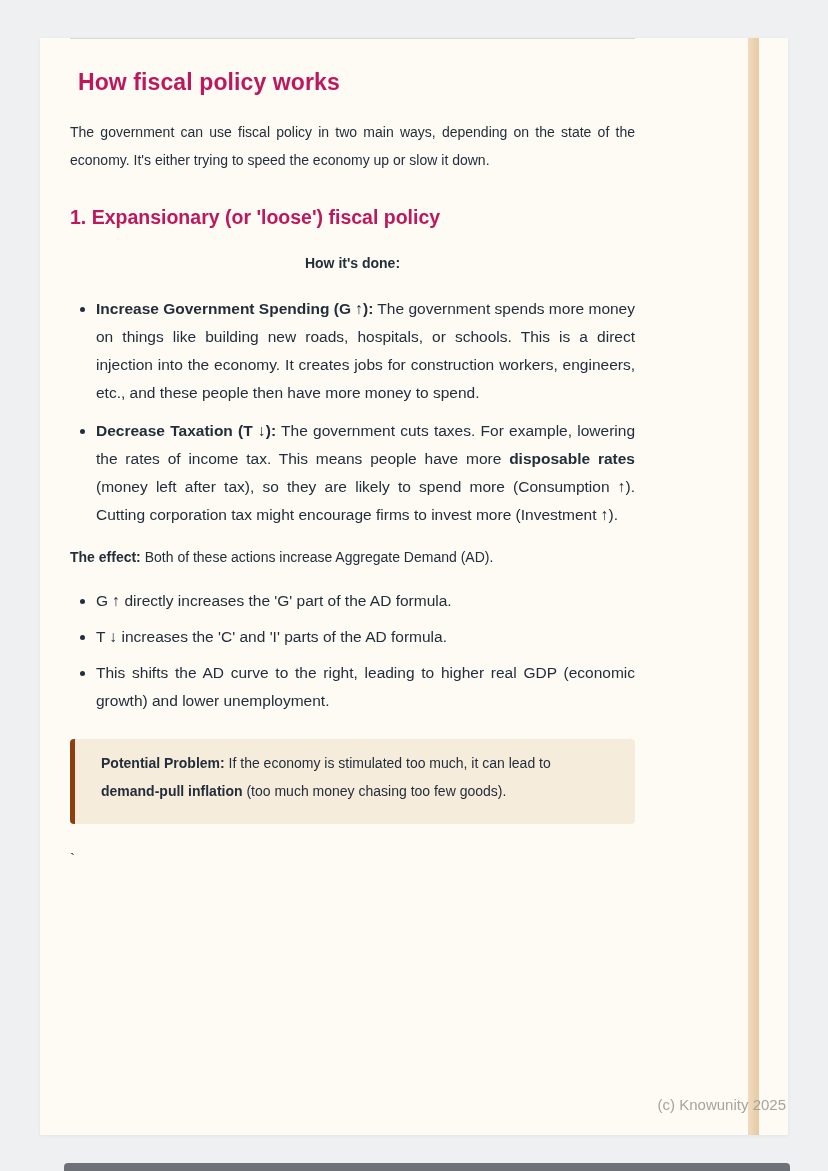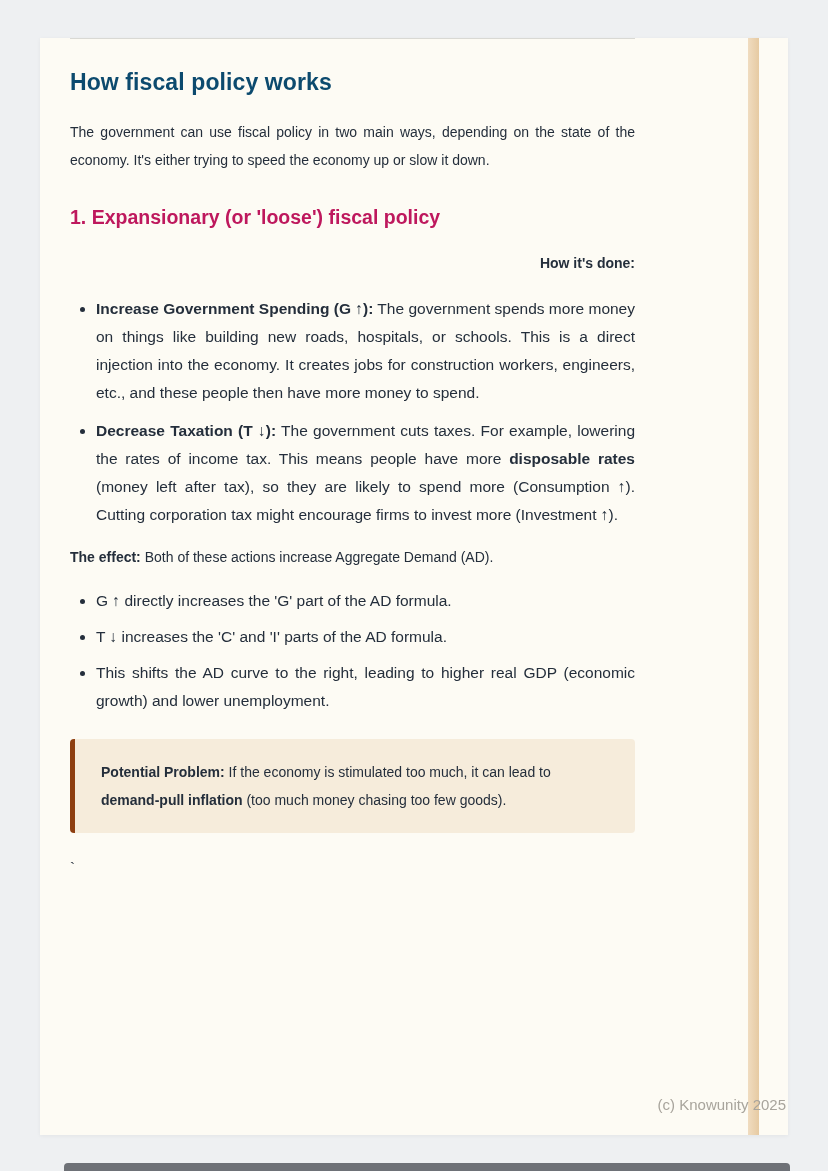--- a/index.html
+++ b/index.html
@@ -26,39 +26,39 @@
   }
   .top-rule {
     border: none;
     border-top: 1px solid #d9d9d4;
     width: 100%;
     margin: 0;
   }
   h1 {
     font-size: 23px;
     font-weight: 700;
-    color: #0c4a6e;
-    margin: 30px 0 22px 0;
+    color: #be185d;
+    margin: 30px 0 22px 8px;
     letter-spacing: 0.1px;
   }
   h2 {
     font-size: 19.5px;
     font-weight: 700;
     color: #be185d;
     margin: 32px 0 20px 0;
   }
   .para {
     font-size: 14px;
     line-height: 28px;
     text-align: justify;
   }
   .bold-line {
     font-weight: 700;
     margin-top: 16px;
-    text-align: right;
+    text-align: center;
   }
   ul {
     margin: 18px 0 14px 0;
     padding-left: 26px;
   }
   ul.tight { margin: 16px 0 14px 0; }
   li {
     font-size: 15.5px;
     line-height: 28px;
     text-align: justify;
@@ -66,21 +66,21 @@
   }
   ul.tight li { margin-bottom: 8px; }
   .seg-b { font-weight: 700; }
   .seg-i { font-style: italic; }
   .callout {
     margin-top: 24px;
     width: 565px;
     background: #f6ecdb;
     border-left: 5px solid #8e3f10;
     border-radius: 4px;
-    padding: 19px 26px 19px 26px;
+    padding: 10px 26px 19px 26px;
   }
   .callout .para { text-align: left; }
   .stray {
     margin-top: 26px;
     font-size: 15.5px;
     text-align: left;
   }
   .stripe {
     position: absolute;
     left: 708px; top: 0;

